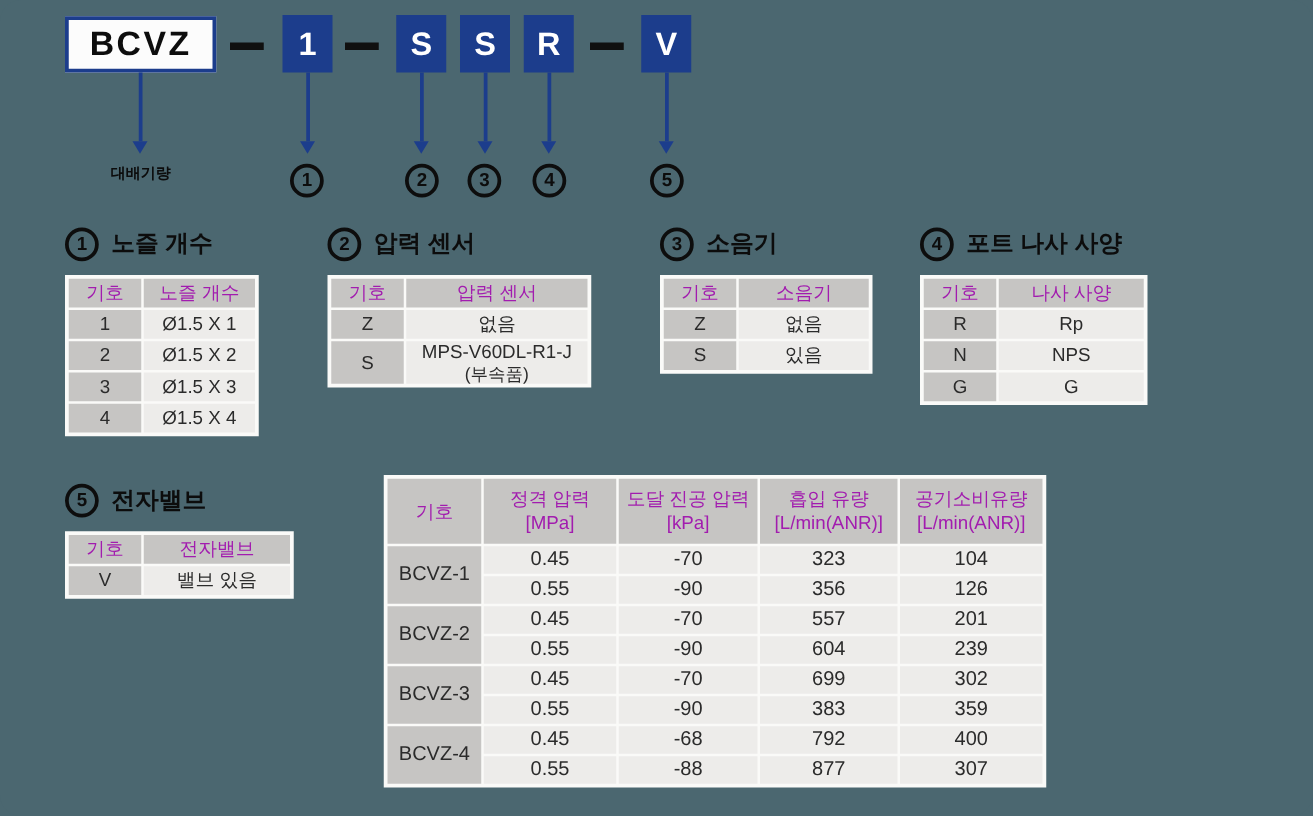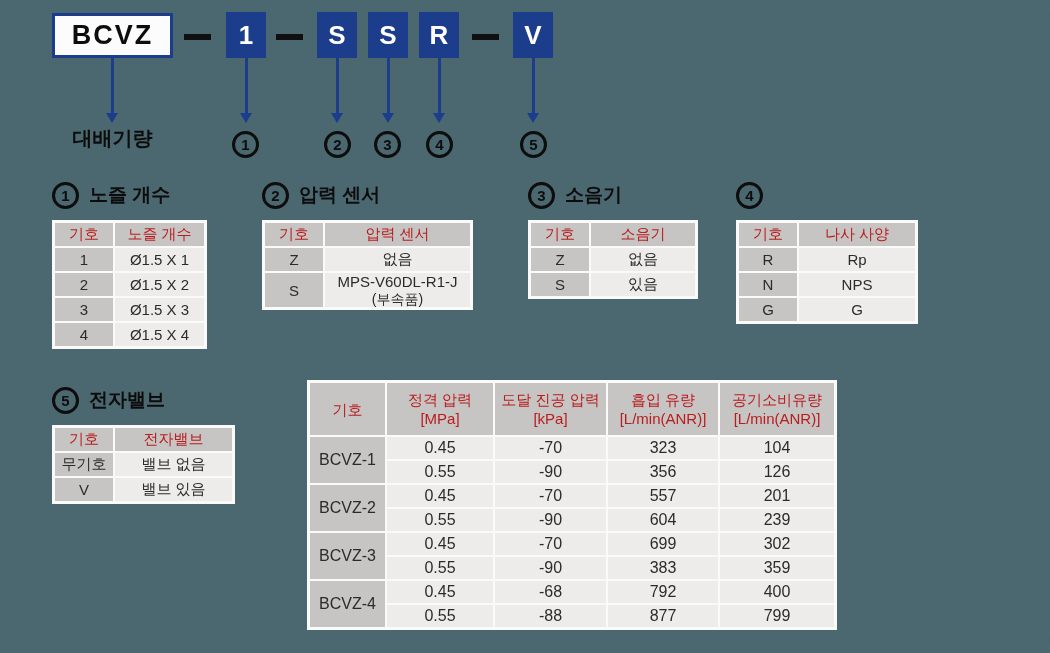--- a/index.html
+++ b/index.html
@@ -27,38 +27,38 @@
   .arrow .shaft { margin:0 auto; width:3px; height:55px; background:#1C3D8C; }
   .arrow .head  { width:0; height:0; border-left:6px solid transparent; border-right:6px solid transparent; border-top:10px solid #1C3D8C; }
   .callout {
     position:absolute; top:131px; width:27px; height:27px; box-sizing:border-box;
     border:3px solid #0d0d0d; border-radius:50%;
     display:flex; align-items:center; justify-content:center;
     font-weight:bold; font-size:15px; color:#0d0d0d;
   }
   .caption {
     position:absolute; left:12px; top:128px; width:201px; text-align:center;
-    font-weight:bold; font-size:20px; line-height:21px; color:#0c0c0c;
+    font-weight:bold; font-size:12px; line-height:21px; color:#0c0c0c;
   }
 
   
   .section { position:absolute; }
   .sec-head { display:flex; align-items:center; gap:10px; height:28px; margin-bottom:11px; }
   .sec-circle {
     width:27px; height:27px; box-sizing:border-box; flex:0 0 27px;
     border:3px solid #0d0d0d; border-radius:50%;
     display:flex; align-items:center; justify-content:center;
     font-weight:bold; font-size:15px; color:#0d0d0d;
   }
   .sec-title { font-weight:bold; font-size:19px; color:#0c0c0c; white-space:nowrap; }
 
   
   table.mini { border-collapse:separate; border-spacing:2px; background:#FAFAF8; padding:1px; }
   table.mini th {
-    background:#C6C5C3; font-weight:normal; font-size:15px; color:#b91c1c;
+    background:#C6C5C3; font-weight:normal; font-size:15px; color:#a21caf;
     height:23px; padding:0 6px; text-align:center; white-space:nowrap;
   }
   table.mini td {
     background:#EDECEA; font-size:15px; color:#2b2b2b;
     height:23px; padding:0 6px; text-align:center; white-space:nowrap;
   }
   table.mini td.key { background:#C6C5C3; }
   .cell-sub { font-size:14px; line-height:16px; }
   .cell-main { line-height:18px; }
 
@@ -229,20 +229,21 @@
             <td class="key">S</td>
             <td>있음</td>
           </tr>
     </tbody>
       </table>
   </div>
 
   <div class="section" style="left:736px; top:181px;">
     <div class="sec-head">
       <span class="sec-circle">4</span>
+      <span class="sec-title">포트 나사 사양</span>
     </div>
     <table class="mini">
       <colgroup>
           <col style="width:58px;">
           <col style="width:116px;">
         </colgroup>
       <tbody>
           <tr>
         <th>기호</th>
         <th>나사 사양</th>
@@ -271,24 +272,20 @@
     <table class="mini">
       <colgroup>
           <col style="width:58px;">
           <col style="width:117px;">
         </colgroup>
       <tbody>
           <tr>
         <th>기호</th>
         <th>전자밸브</th>
       </tr>
-      <tr>
-            <td class="key">무기호</td>
-            <td>밸브 없음</td>
-          </tr>
       <tr>
             <td class="key">V</td>
             <td>밸브 있음</td>
           </tr>
     </tbody>
       </table>
   </div>
 
   <div class="section" style="left:307px; top:380px;">
     <table class="mini spec">
@@ -366,19 +363,19 @@
           <td class="model" rowspan="2">BCVZ-4</td>
           <td>0.45</td>
           <td>-68</td>
           <td>792</td>
           <td>400</td>
         </tr>
         <tr>
           <td>0.55</td>
           <td>-88</td>
           <td>877</td>
-          <td>799</td>
+          <td>307</td>
         </tr>
       </tbody>
     </table>
   </div>
 
 </div>
 
 </body></html>

